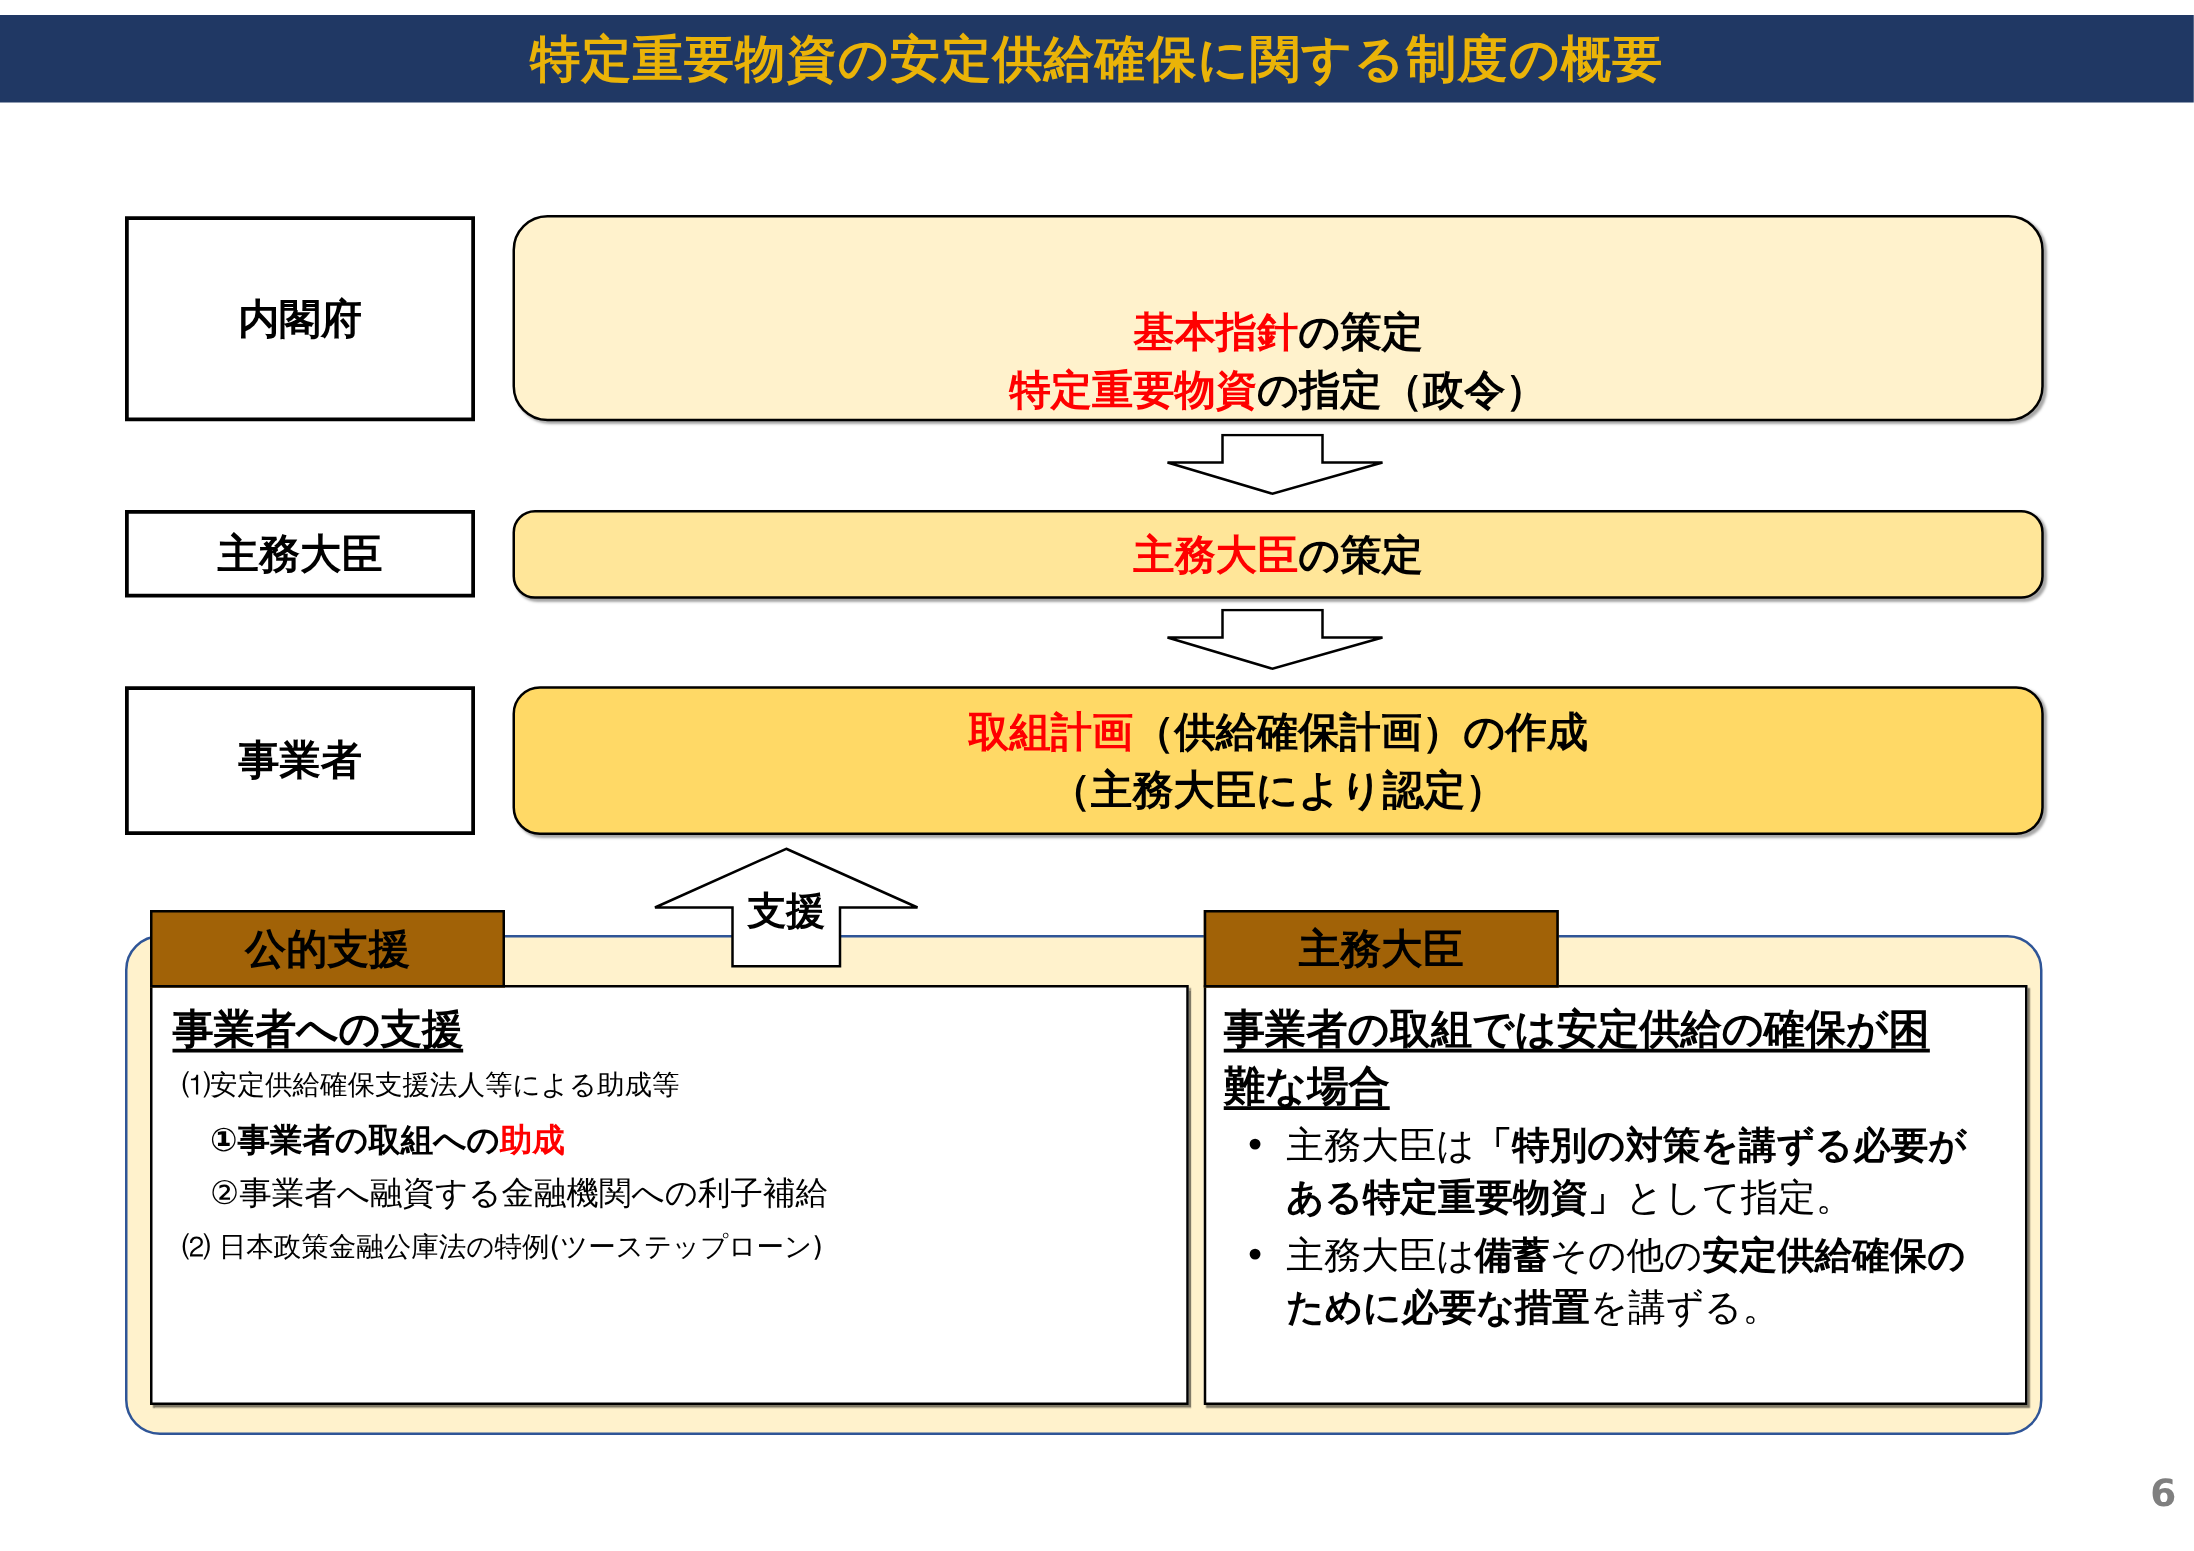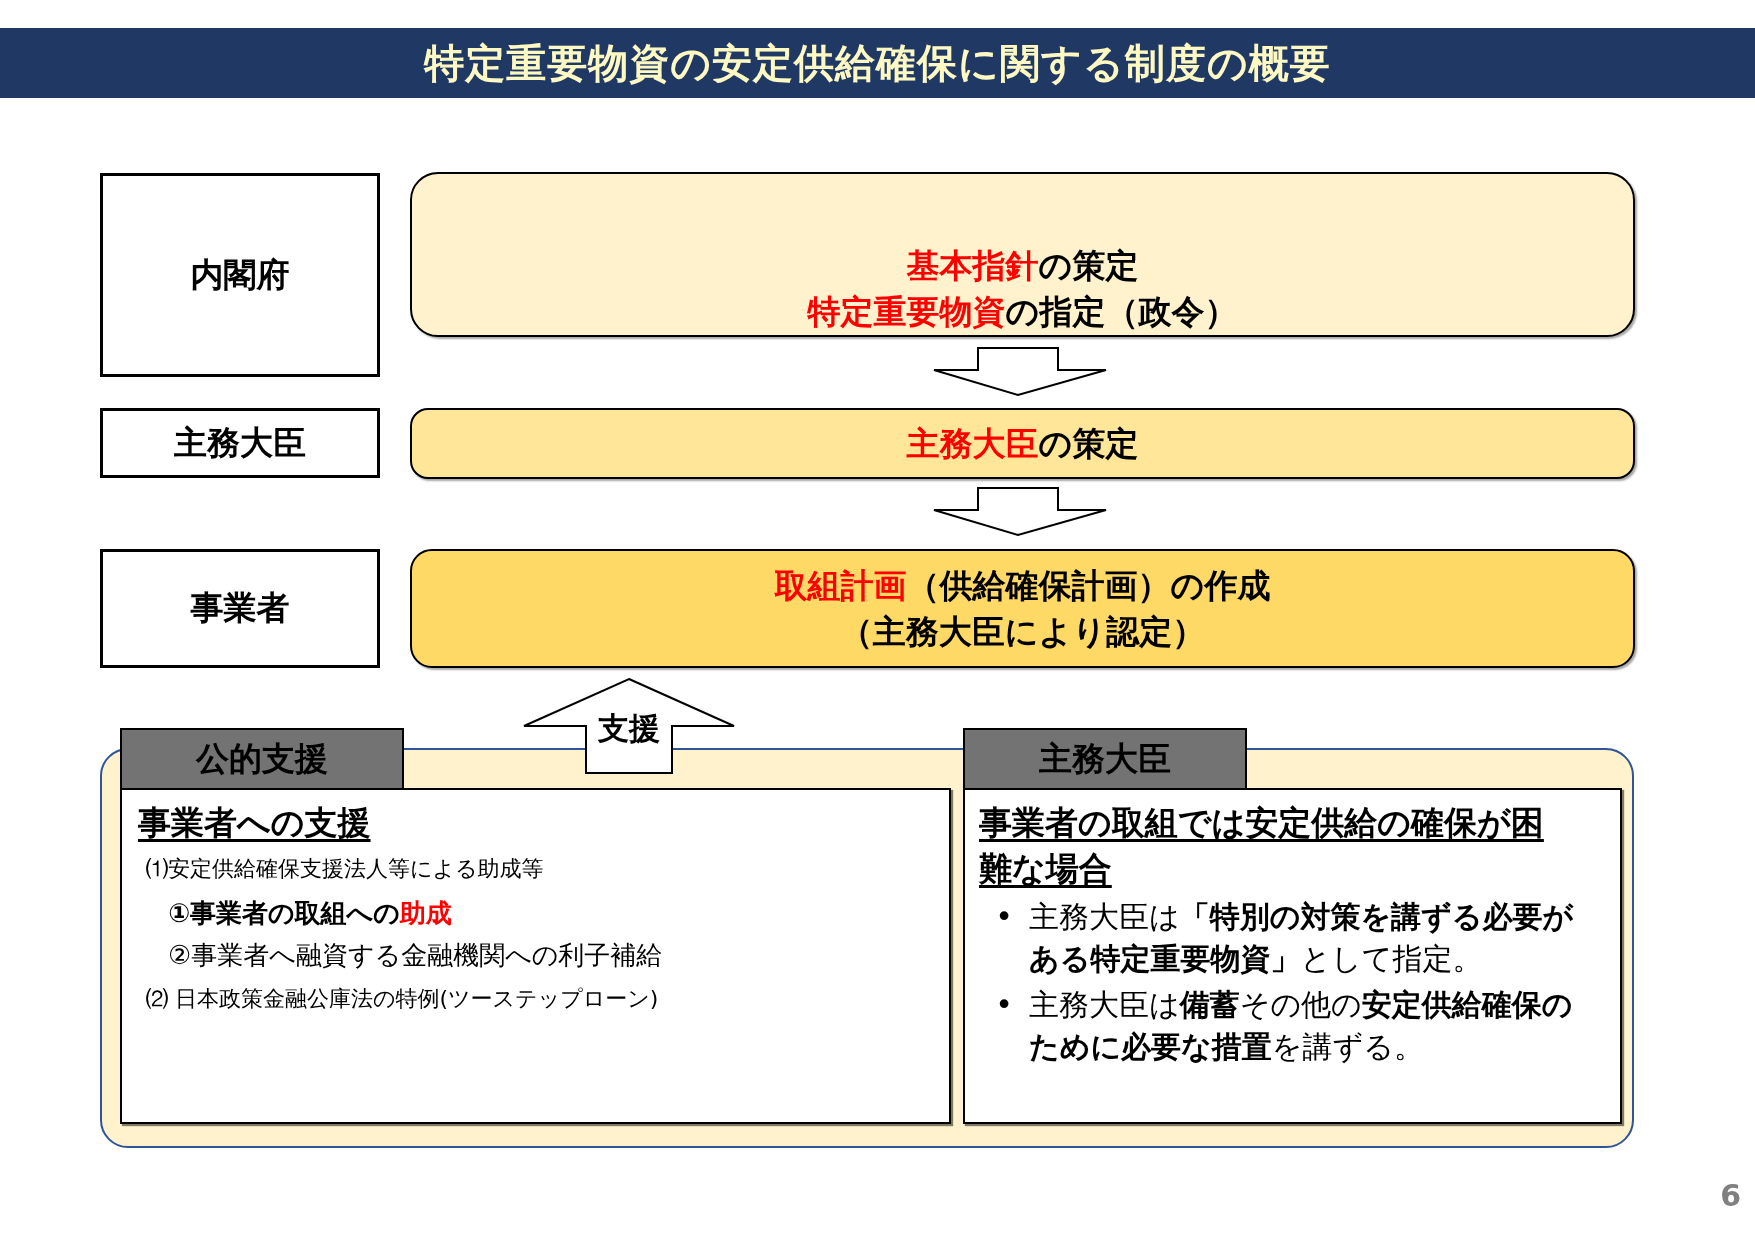--- a/index.html
+++ b/index.html
@@ -3,42 +3,42 @@
 <meta charset="utf-8">
 <style>
   html, body { margin:0; padding:0; }
   body {
     width:1755px; height:1241px; position:relative; background:#ffffff;
     font-family:"DejaVu Sans","Liberation Sans",sans-serif; color:#000;
     overflow:hidden;
   }
   .title-bar {
     position:absolute; left:0; top:12px; width:1755px; height:70px;
-    background:#203864; color:#fef9c3; display:flex; align-items:center; justify-content:center;
-    font-weight:bold; font-size:40px; letter-spacing:1px;margin-top:16px;
+    background:#203864; color:#eab308; display:flex; align-items:center; justify-content:center;
+    font-weight:bold; font-size:40px; letter-spacing:1px;
   }
   .label-box {
     position:absolute; left:100px; width:280px; background:#fff;
     border:3px solid #000; display:flex; align-items:center; justify-content:center;
     font-weight:bold; font-size:33px; box-sizing:border-box;
   }
   .flow-box {
     position:absolute; left:410px; width:1225px; border:2px solid #000;
     border-radius:28px; display:flex; flex-direction:column; align-items:center; justify-content:center;
     font-weight:bold; font-size:33px; line-height:46px; box-sizing:border-box;
     box-shadow:2px 2px 2px rgba(0,0,0,0.35);
   }
   .red { color:#FF0000; }
   .arrow { position:absolute; }
   .panel {
     position:absolute; left:100px; top:748px; width:1534px; height:400px;
     background:#FFF2CC; border:2px solid #2F5597; border-radius:28px; box-sizing:border-box;
   }
   .tab {
-    position:absolute; width:284px; height:62px; background:#737373; border:2px solid #000;
+    position:absolute; width:284px; height:62px; background:#a16207; border:2px solid #000;
     box-sizing:border-box; display:flex; align-items:center; justify-content:center;
     font-weight:bold; font-size:33px;
   }
   .content-box {
     position:absolute; background:#fff; border:2px solid #000; box-sizing:border-box;
     box-shadow:2px 2px 1px rgba(0,0,0,0.5);
   }
   .heading-u {
     font-weight:bold; font-size:33px; text-decoration:underline; text-underline-offset:5px;
     line-height:46px;
@@ -50,21 +50,21 @@
   .bullet { width:50px; flex:none; text-align:center; }
   .page-num {
     position:absolute; right:14px; top:1178px; font-weight:bold; font-size:30px; color:#7F7F7F;
   }
 </style>
 </head>
 <body>
 
 <div class="title-bar">特定重要物資の安定供給確保に関する制度の概要</div>
 
-<div class="label-box" style="top:173px;height:204px;">
+<div class="label-box" style="top:173px;height:164px;">
   <span>内閣府</span>
 </div>
 <div class="flow-box" style="top:172px;height:165px;background:#FFF2CC;justify-content:flex-end;">
   <div>
     <span class="red">基本指針</span><span>の策定</span>
   </div>
   <div>
     <span class="red">特定重要物資</span><span>の指定（政令）</span>
   </div>
 </div>

